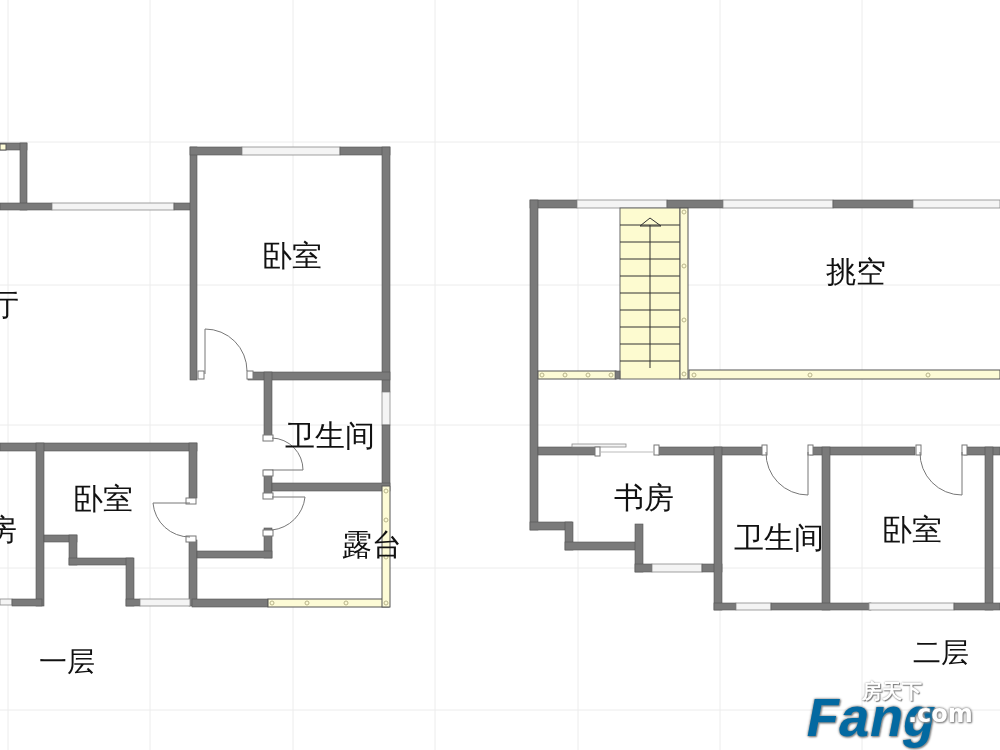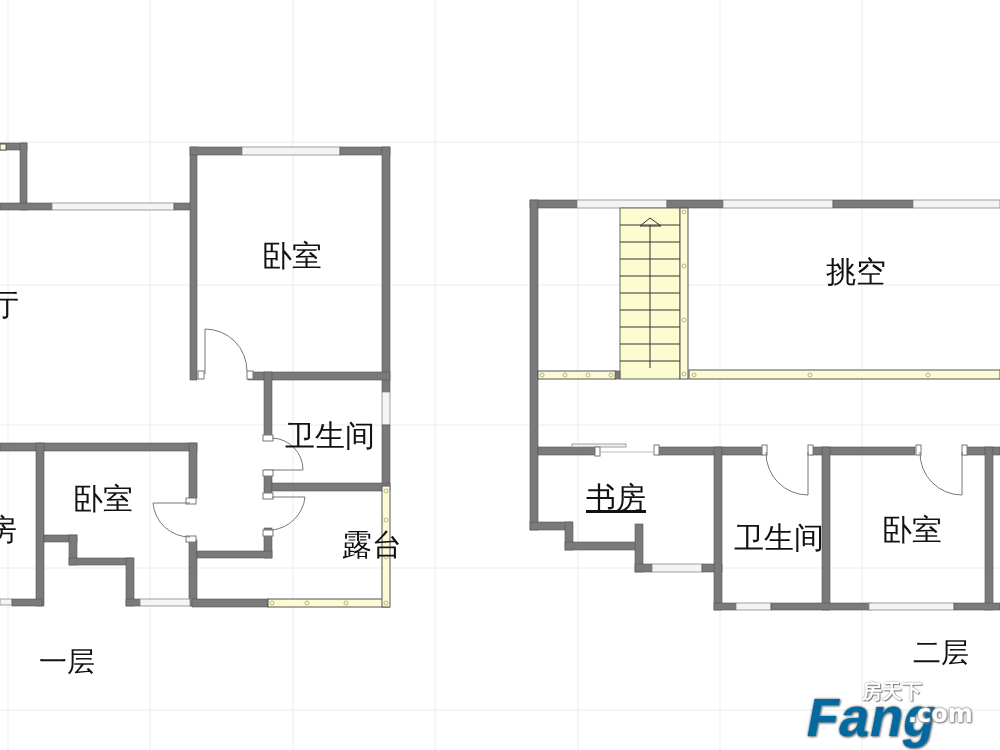--- a/index.html
+++ b/index.html
@@ -211,21 +211,21 @@
 
 <div class="label" style="left:4px; top:305px;">厅</div>
 <div class="label" style="left:292px; top:256px;">卧室</div>
 <div class="label" style="left:330px; top:436px;">卫生间</div>
 <div class="label" style="left:103px; top:499px;">卧室</div>
 <div class="label" style="left:330px; top:545px;margin-left:42px;">露台</div>
 <div class="label" style="left:2px; top:530px;">房</div>
 <div class="label floor-label" style="left:67px; top:662px;">一层</div>
 
 <div class="label" style="left:856px; top:272px;">挑空</div>
-<div class="label" style="left:616px; top:498px;text-decoration:underline;">书房</div>
+<div class="label" style="left:644px; top:498px;">书房</div>
 <div class="label" style="left:779px; top:538px;">卫生间</div>
 <div class="label" style="left:912px; top:530px;">卧室</div>
 <div class="label floor-label" style="left:941px; top:653px;">二层</div>
 
 <div class="watermark">
   <span class="wm-cn">房天下</span>
   <span class="wm-fang">Fang</span>
   <span class="wm-com">.com</span>
 </div>
 

